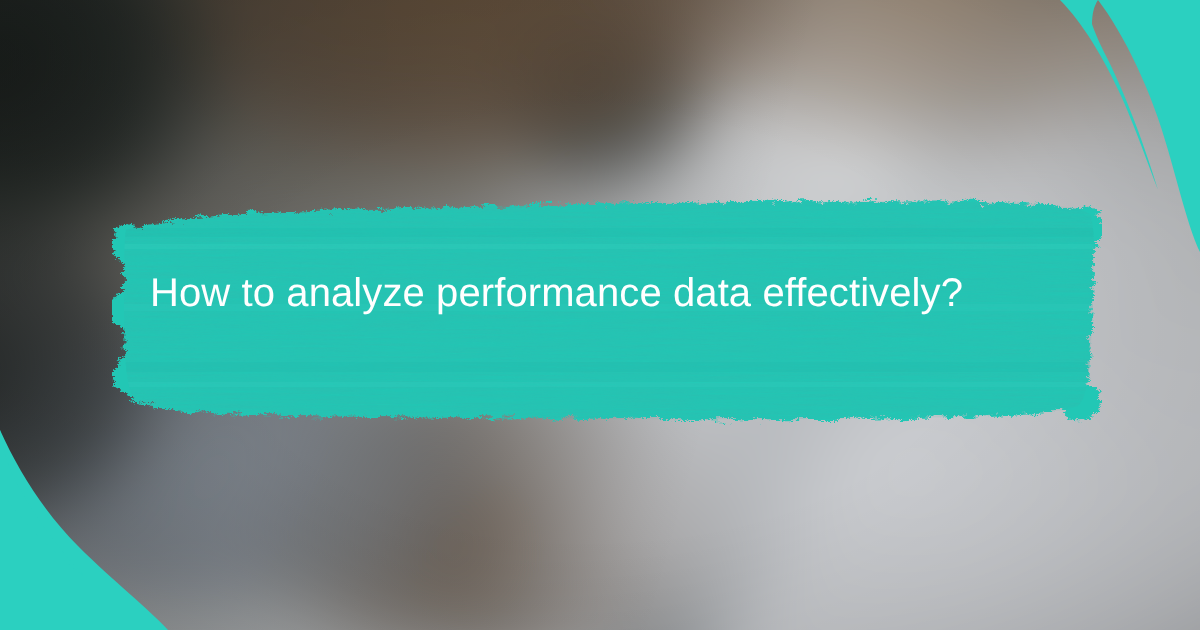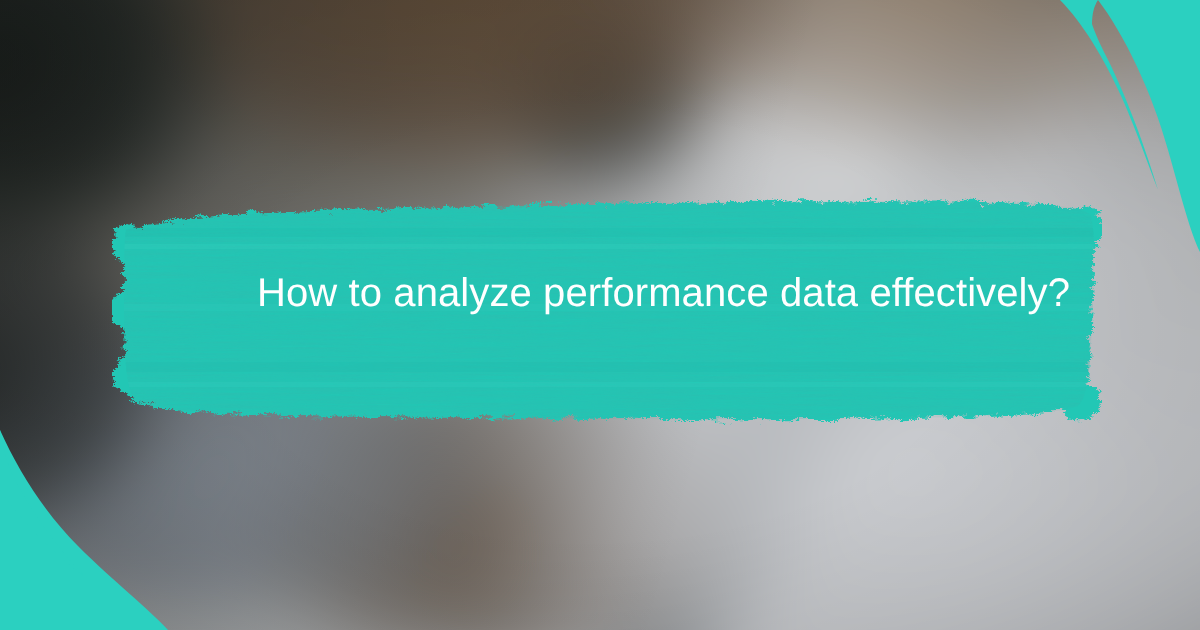--- a/index.html
+++ b/index.html
@@ -80,21 +80,21 @@
     height: 248px;
   }
   .brush-svg { display: block; width: 990px; height: 248px; }
 
   
   .headline {
     position: absolute;
     left: 150px;
     top: 266px;
     width: 920px;
-    text-align: right;
+    text-align: left;
     color: #ffffff;
     font-size: 40px;
     line-height: 55px;
     font-weight: 400;
     letter-spacing: 0.1px;
     white-space: pre-line;
     text-rendering: geometricPrecision;
   }
 </style>
 </head>

